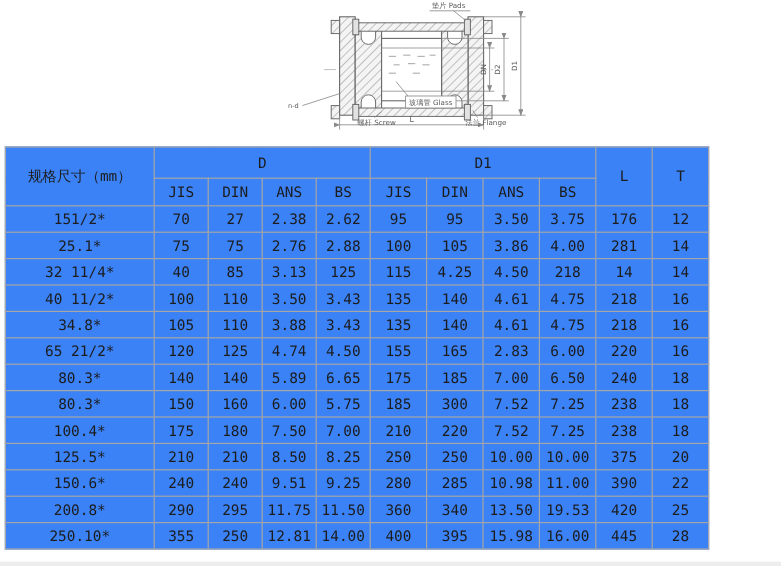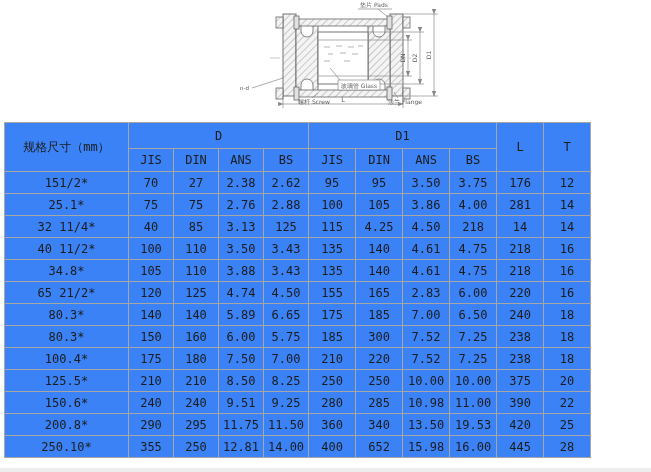--- a/index.html
+++ b/index.html
@@ -328,21 +328,21 @@
           <td>420</td>
           <td>25</td>
         </tr>
         <tr>
           <td>250.10*</td>
           <td>355</td>
           <td>250</td>
           <td>12.81</td>
           <td>14.00</td>
           <td>400</td>
-          <td>652</td>
+          <td>395</td>
           <td>15.98</td>
           <td>16.00</td>
           <td>445</td>
           <td>28</td>
         </tr>
       </tbody>
   </table>
 </div>
 
 <div class="bottom-strip"></div>

